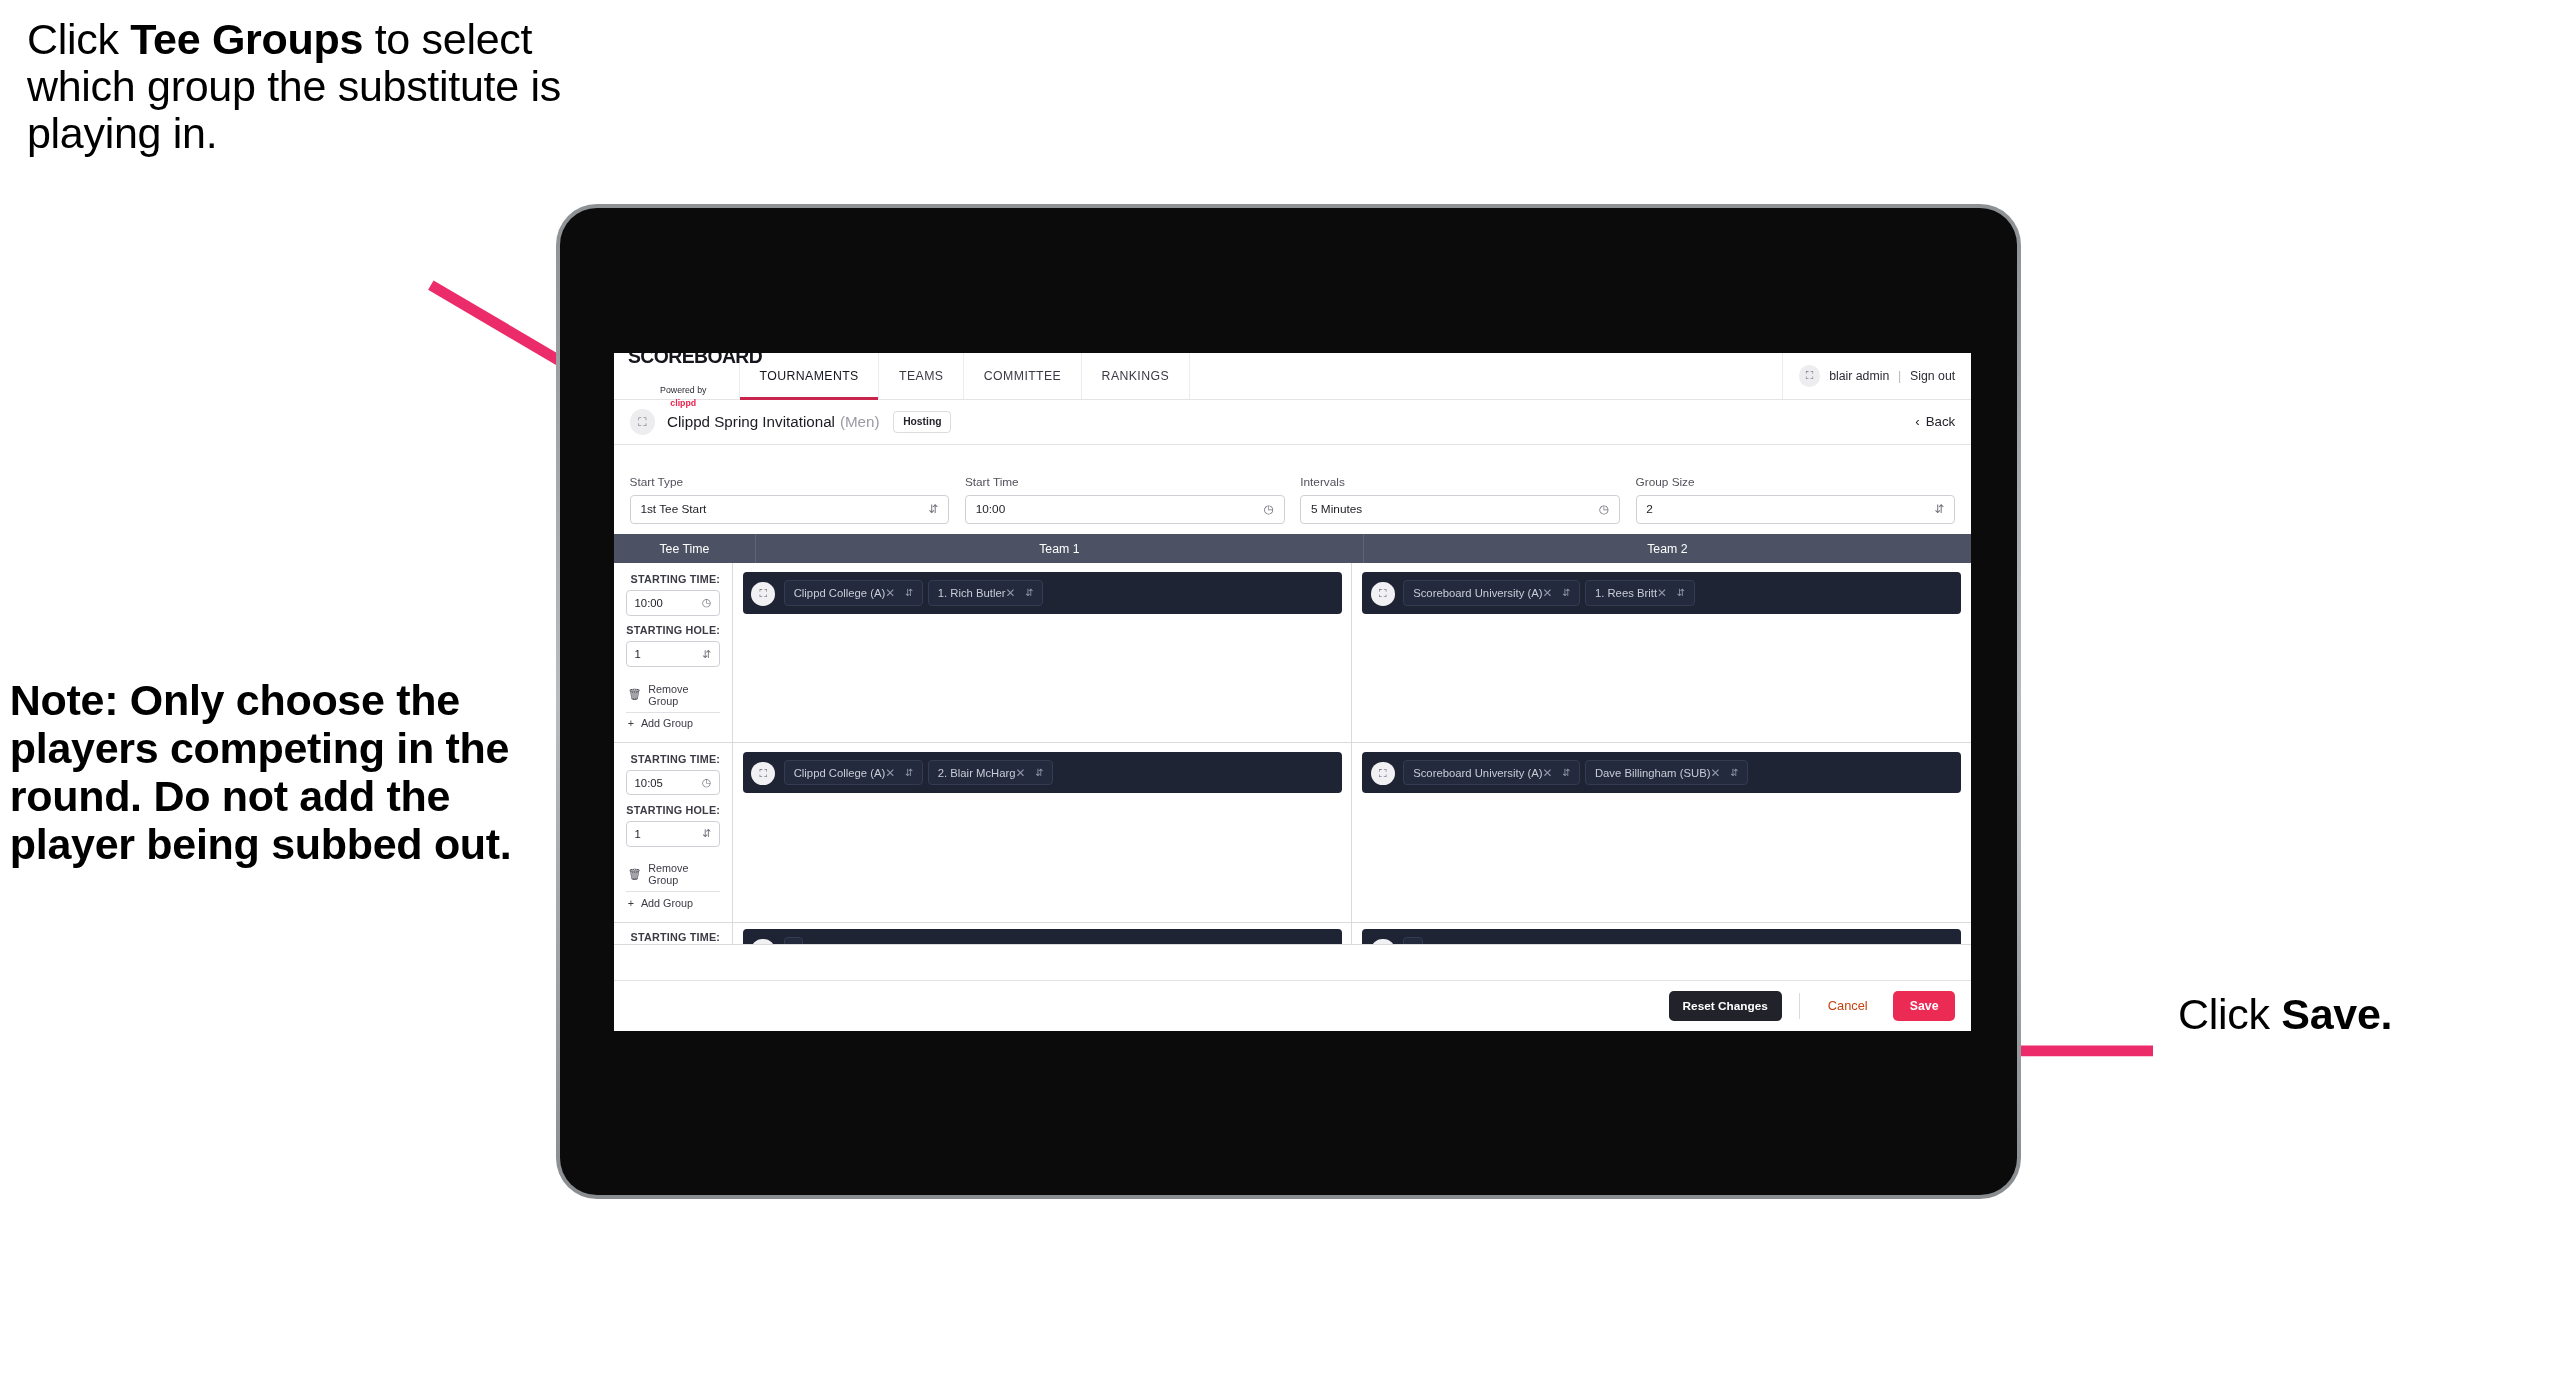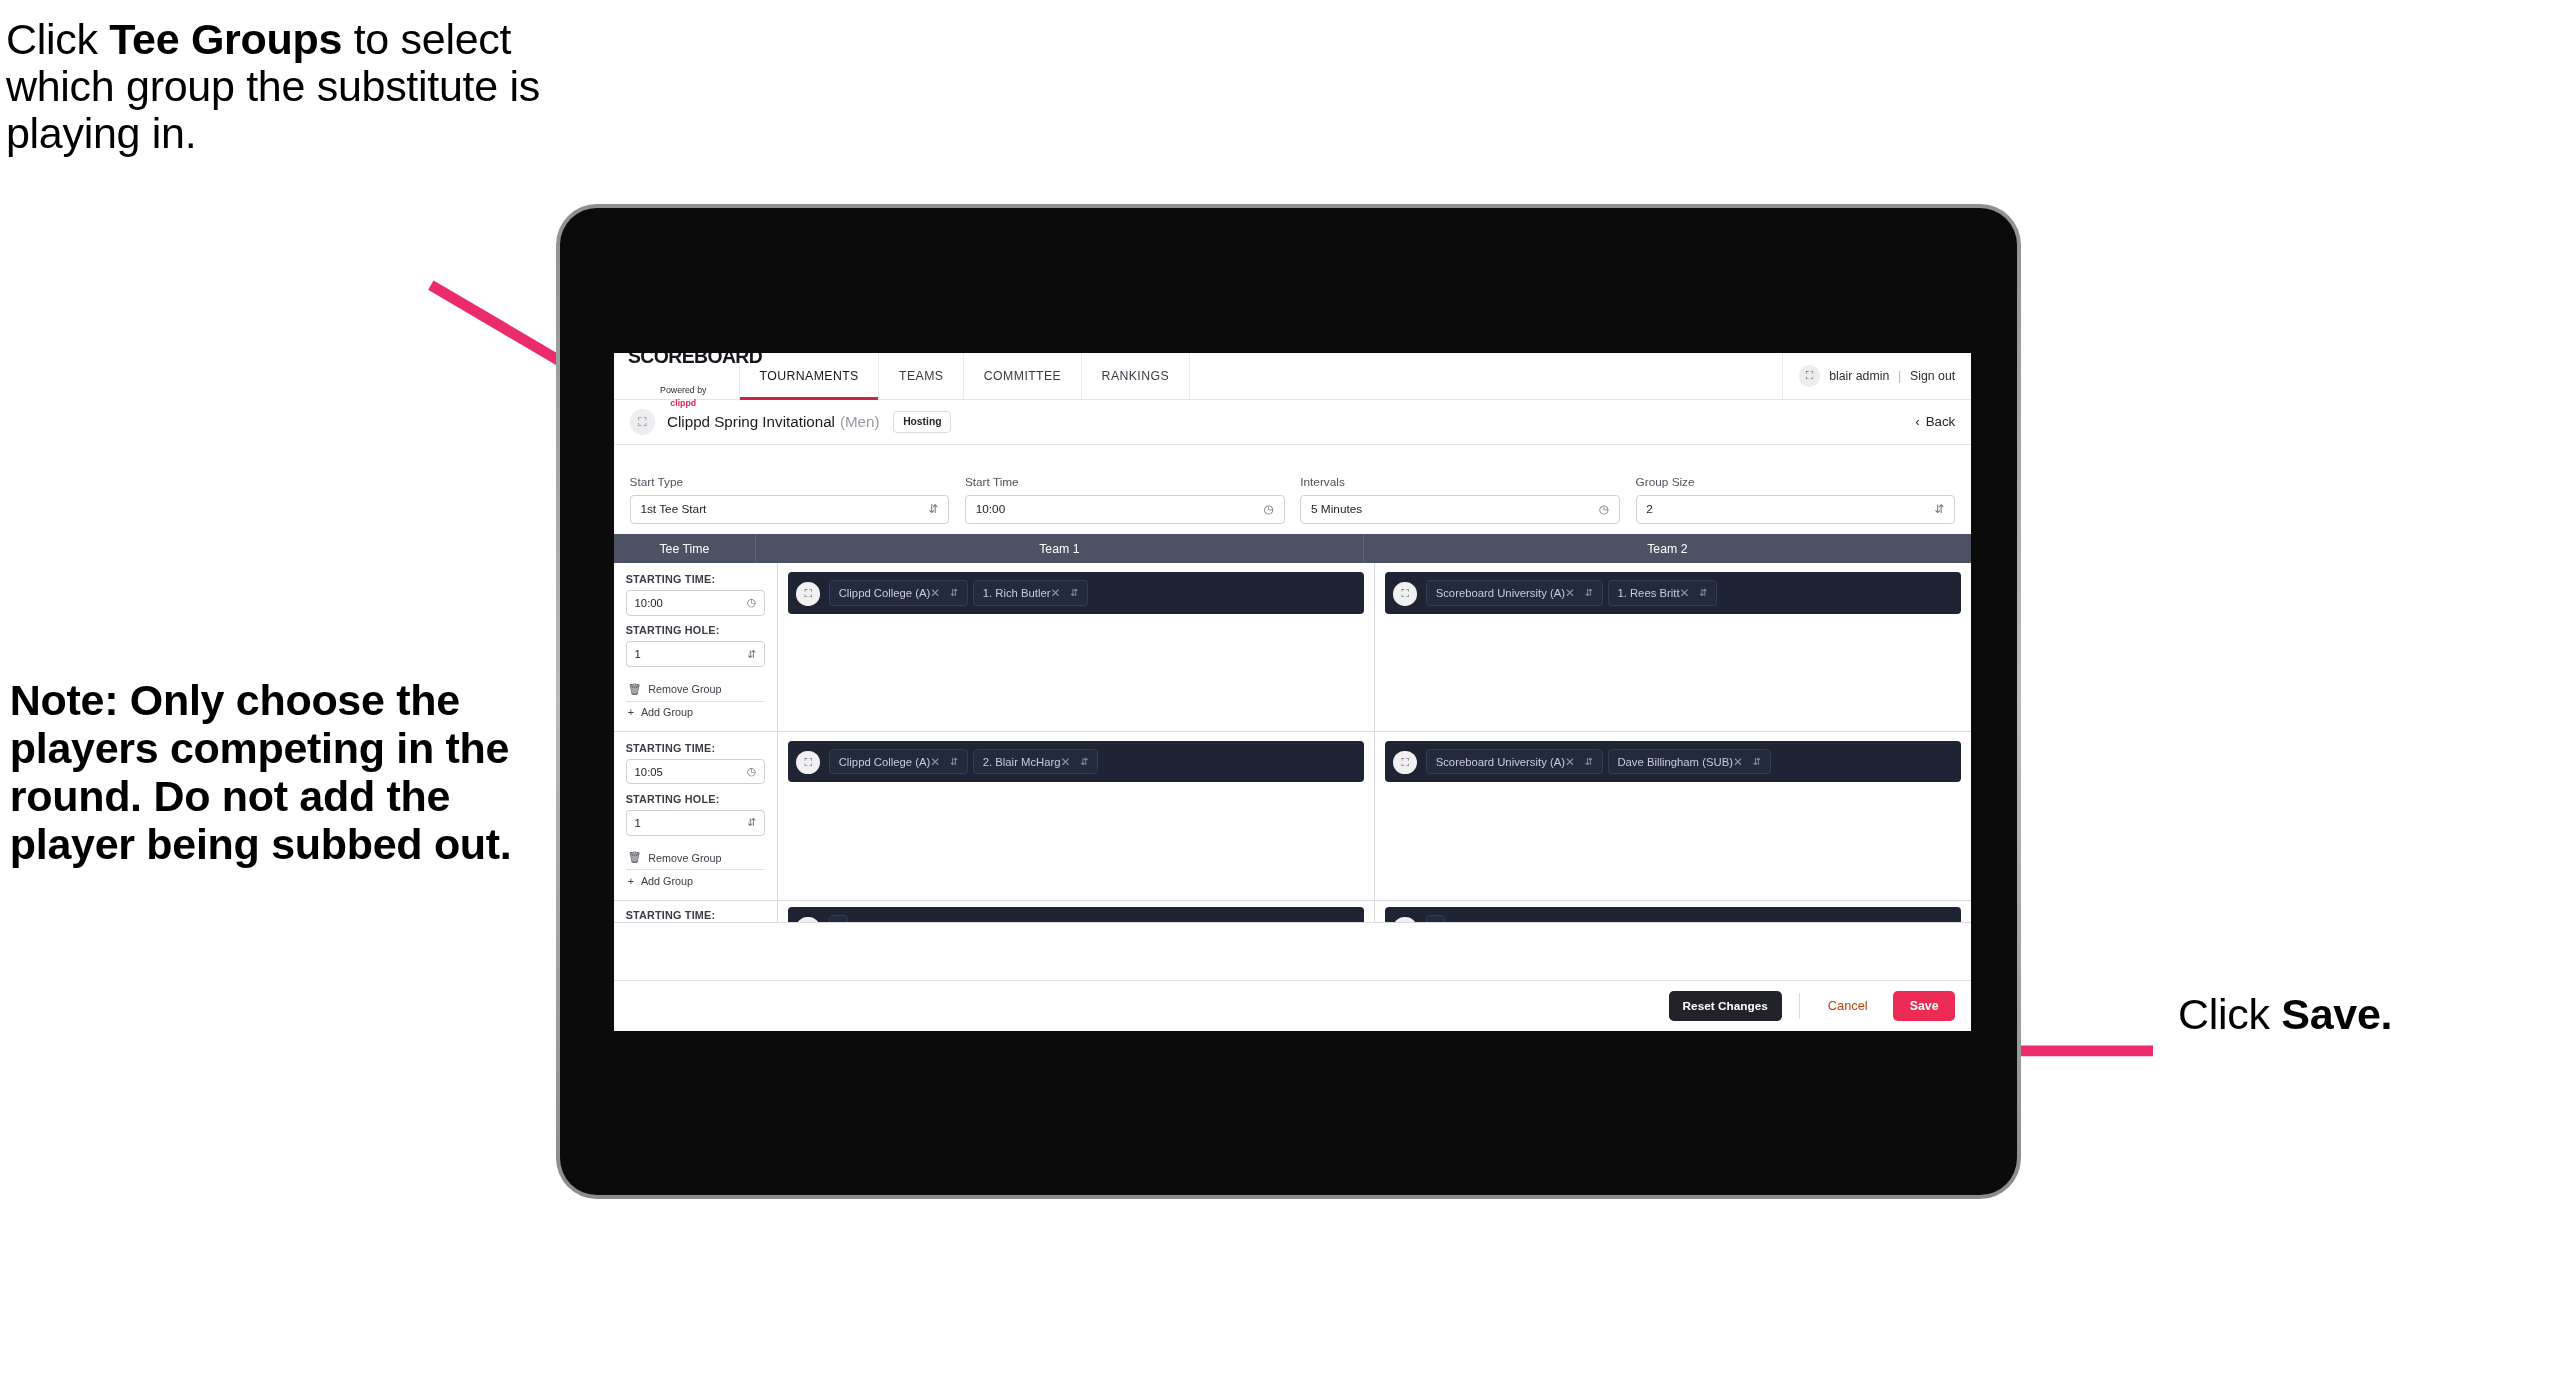--- a/index.html
+++ b/index.html
@@ -13,21 +13,21 @@
 
   
   .anno {
     position: absolute;
     color: #000;
     font-size: 43px;
     line-height: 1.10;
     letter-spacing: -0.3px;
   }
   .anno b { font-weight: 700; }
-  #anno-tee  { left: 6px; top: 15.7px;  width: 551px; }
+  #anno-tee  { left: 27px; top: 15.7px;  width: 551px; }
   #anno-note { left: 9.8px; top: 676px; width: 551px; font-weight: 700; line-height: 1.12; }
   #anno-save { left: 2178px; top: 991px; width: 374px; }
 
   .arrow-svg { position: absolute; left: 0; top: 0; width: 2576px; height: 1385px; pointer-events: none; }
 
   
   #tablet {
     position: absolute;
     left: 556px; top: 204px;
     width: 1465px; height: 995px;
@@ -102,22 +102,22 @@
   #thead { display:flex; background:#4c5263; color:#fff; height: 29.5px; }
   #thead .th { display:flex; align-items:center; justify-content:center; font-size: 12.3px; }
   #thead .th.tee { width: 142px; border-right: 1px solid #5e6475; }
   #thead .th.t1 { flex:1; border-right: 1px solid #5e6475; }
   #thead .th.t2 { flex:1; }
 
   
   #tbody { position: relative; }
   .grow { display:flex; border-bottom: 1px solid #d9d9de; }
   .gcell-tee {
-    width: 164px; border-right: 1px solid #d9d9de;
-    padding: 9.8px 11.8px 7.9px 11.8px; display:flex; flex-direction: column; align-items: flex-start;
+    width: 119px; border-right: 1px solid #d9d9de;
+    padding: 9.8px 11.8px 7.9px 11.8px; display:flex; flex-direction: column; align-items: flex-end;
   }
   .small-label { font-size: 10.8px; font-weight: 700; color:#3b3b45; letter-spacing: 0.2px; margin-bottom: 4.9px; }
   .mini-box {
     width: 100%; height: 25.6px; border:1px solid #cfcfd6; border-radius:3.9px; background:#fff;
     display:flex; align-items:center; padding: 0 7.9px; font-size: 11.3px; color:#23232b; margin-bottom: 8.8px;
   }
   .mini-box .val { flex:1; }
   .mini-box .ico { color:#70707c; font-size: 10.8px; }
   .tee-actions { width:100%; margin-top: 2px; }
   .tee-act {

